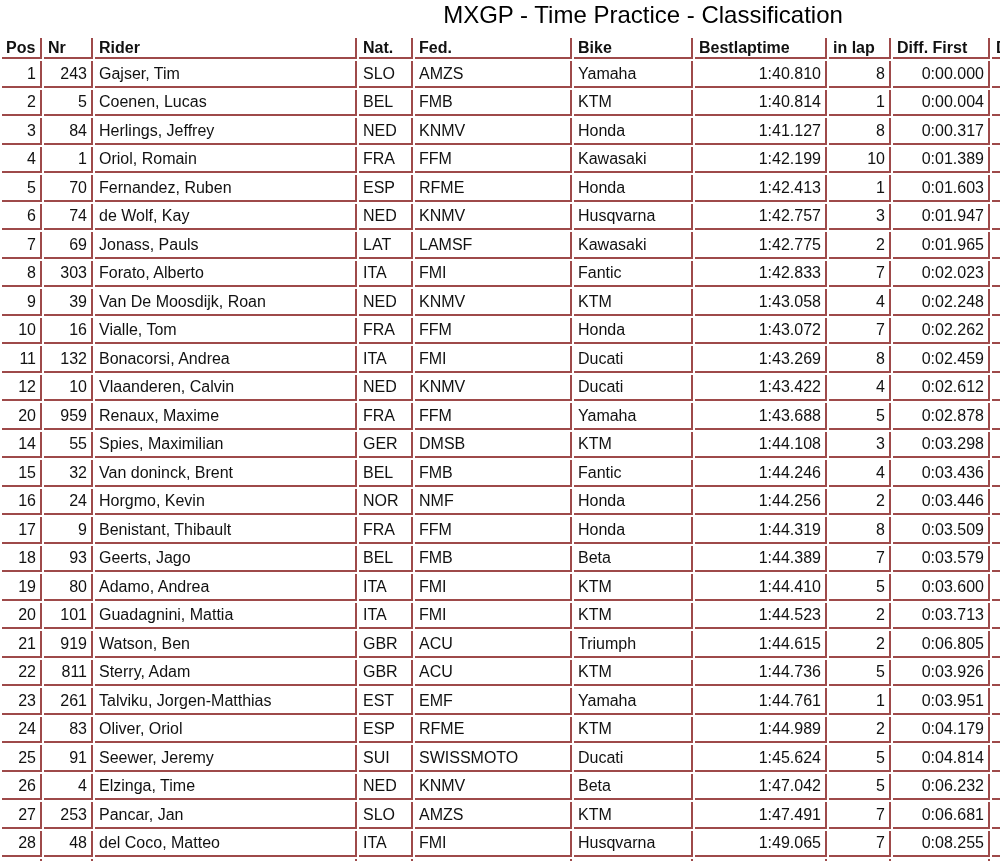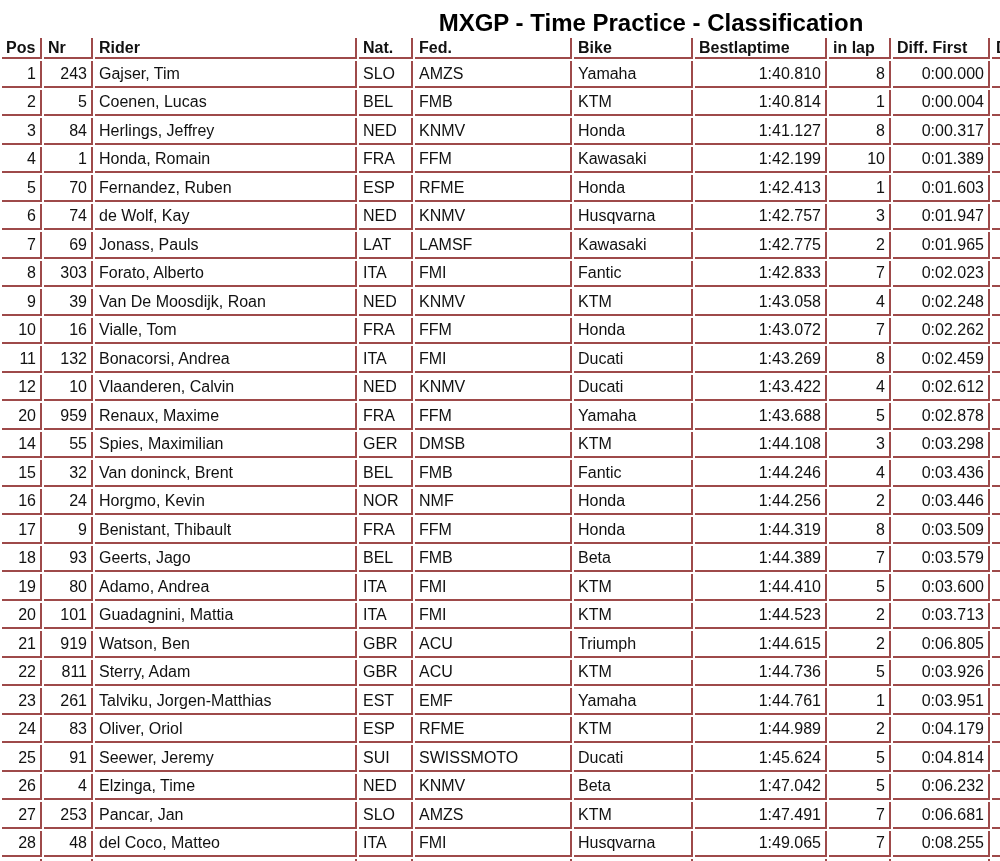--- a/index.html
+++ b/index.html
@@ -5,22 +5,22 @@
   :root { --bdr: #9e4a4a; --txt: #111111; --bg: #ffffff; }
   html, body { margin: 0; padding: 0; }
   body {
     width: 1000px; height: 861px; overflow: hidden; position: relative;
     background: var(--bg);
     font-family: "Liberation Sans", sans-serif;
     color: var(--txt);
   }
   .title {
     position: absolute; top: 1px; left: 643px; transform: translateX(-50%);
-    margin: 8px; white-space: nowrap;
-    font-size: 24px; font-weight: bold; color: #000;
+    margin: 0; white-space: nowrap;
+    font-size: 24px; font-weight: normal; color: #000;
   }
   table.results {
     position: absolute; top: 36px; left: 0;
     width: 1144px; table-layout: fixed;
     border-collapse: separate; border-spacing: 2px;
   }
   col.c1 { width: 40px; }  col.c2 { width: 49px; }  col.c3 { width: 262px; }
   col.c4 { width: 54px; }  col.c5 { width: 157px; } col.c6 { width: 119px; }
   col.c7 { width: 132px; } col.c8 { width: 62px; }  col.c9 { width: 97px; }
   col.c10 { width: 150px; }
@@ -105,21 +105,21 @@
     <td>KNMV</td>
     <td>Honda</td>
     <td>1:41.127</td>
     <td>8</td>
     <td>0:00.317</td>
     <td></td>
   </tr>
       <tr>
     <td>4</td>
     <td>1</td>
-    <td>Honda, Romain</td>
+    <td>Oriol, Romain</td>
     <td>FRA</td>
     <td>FFM</td>
     <td>Kawasaki</td>
     <td>1:42.199</td>
     <td>10</td>
     <td>0:01.389</td>
     <td></td>
   </tr>
       <tr>
     <td>5</td>

